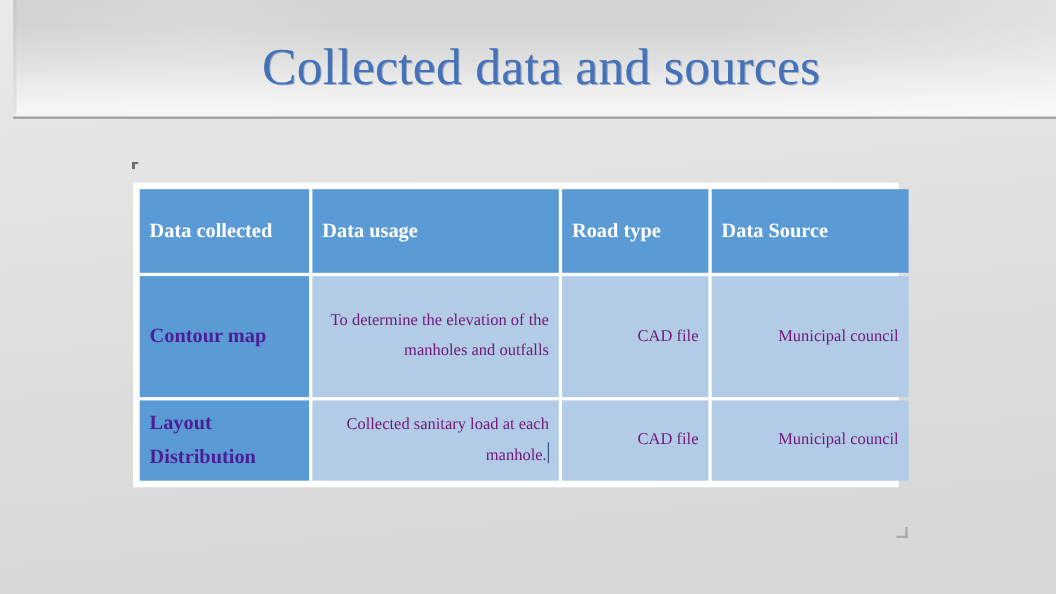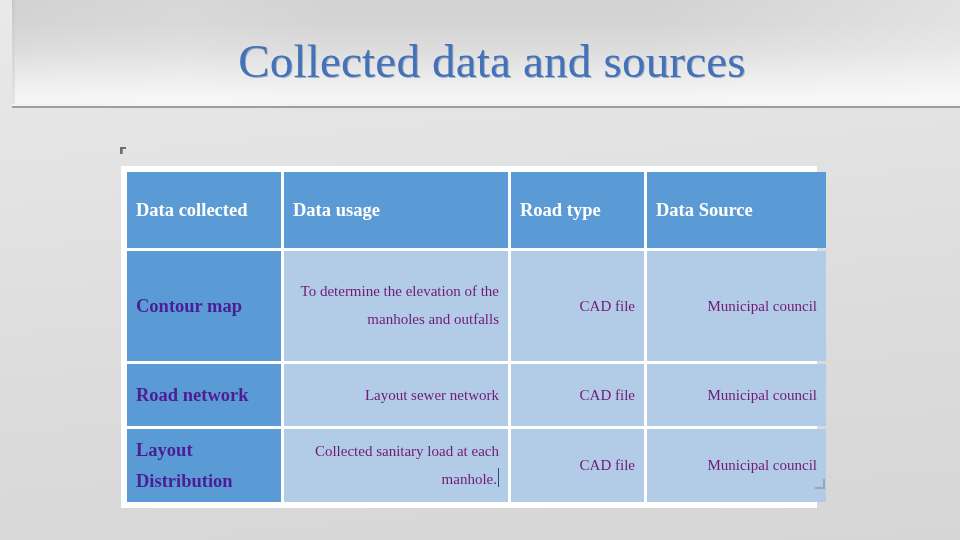--- a/index.html
+++ b/index.html
@@ -215,26 +215,20 @@
       </thead>
       <tbody>
 
         <tr class="r1">
           <td class="rowhead">Contour map</td>
           <td class="body-cell multiline">To determine the elevation of the manholes and outfalls</td>
           <td class="body-cell">CAD file</td>
           <td class="body-cell">Municipal council</td>
         </tr>
 
-        <tr class="r2">
-          <td class="rowhead">Road network</td>
-          <td class="body-cell">Layout sewer network</td>
-          <td class="body-cell">CAD file</td>
-          <td class="body-cell">Municipal council</td>
-        </tr>
 
         <tr class="r3">
           <td class="rowhead">
             <span class="stack-line">Layout</span>
             <span class="stack-line">Distribution</span>
           </td>
           <td class="body-cell multiline">
             <span>Collected sanitary load at each manhole.</span><span class="caret"></span>
           </td>
           <td class="body-cell">CAD file</td>

